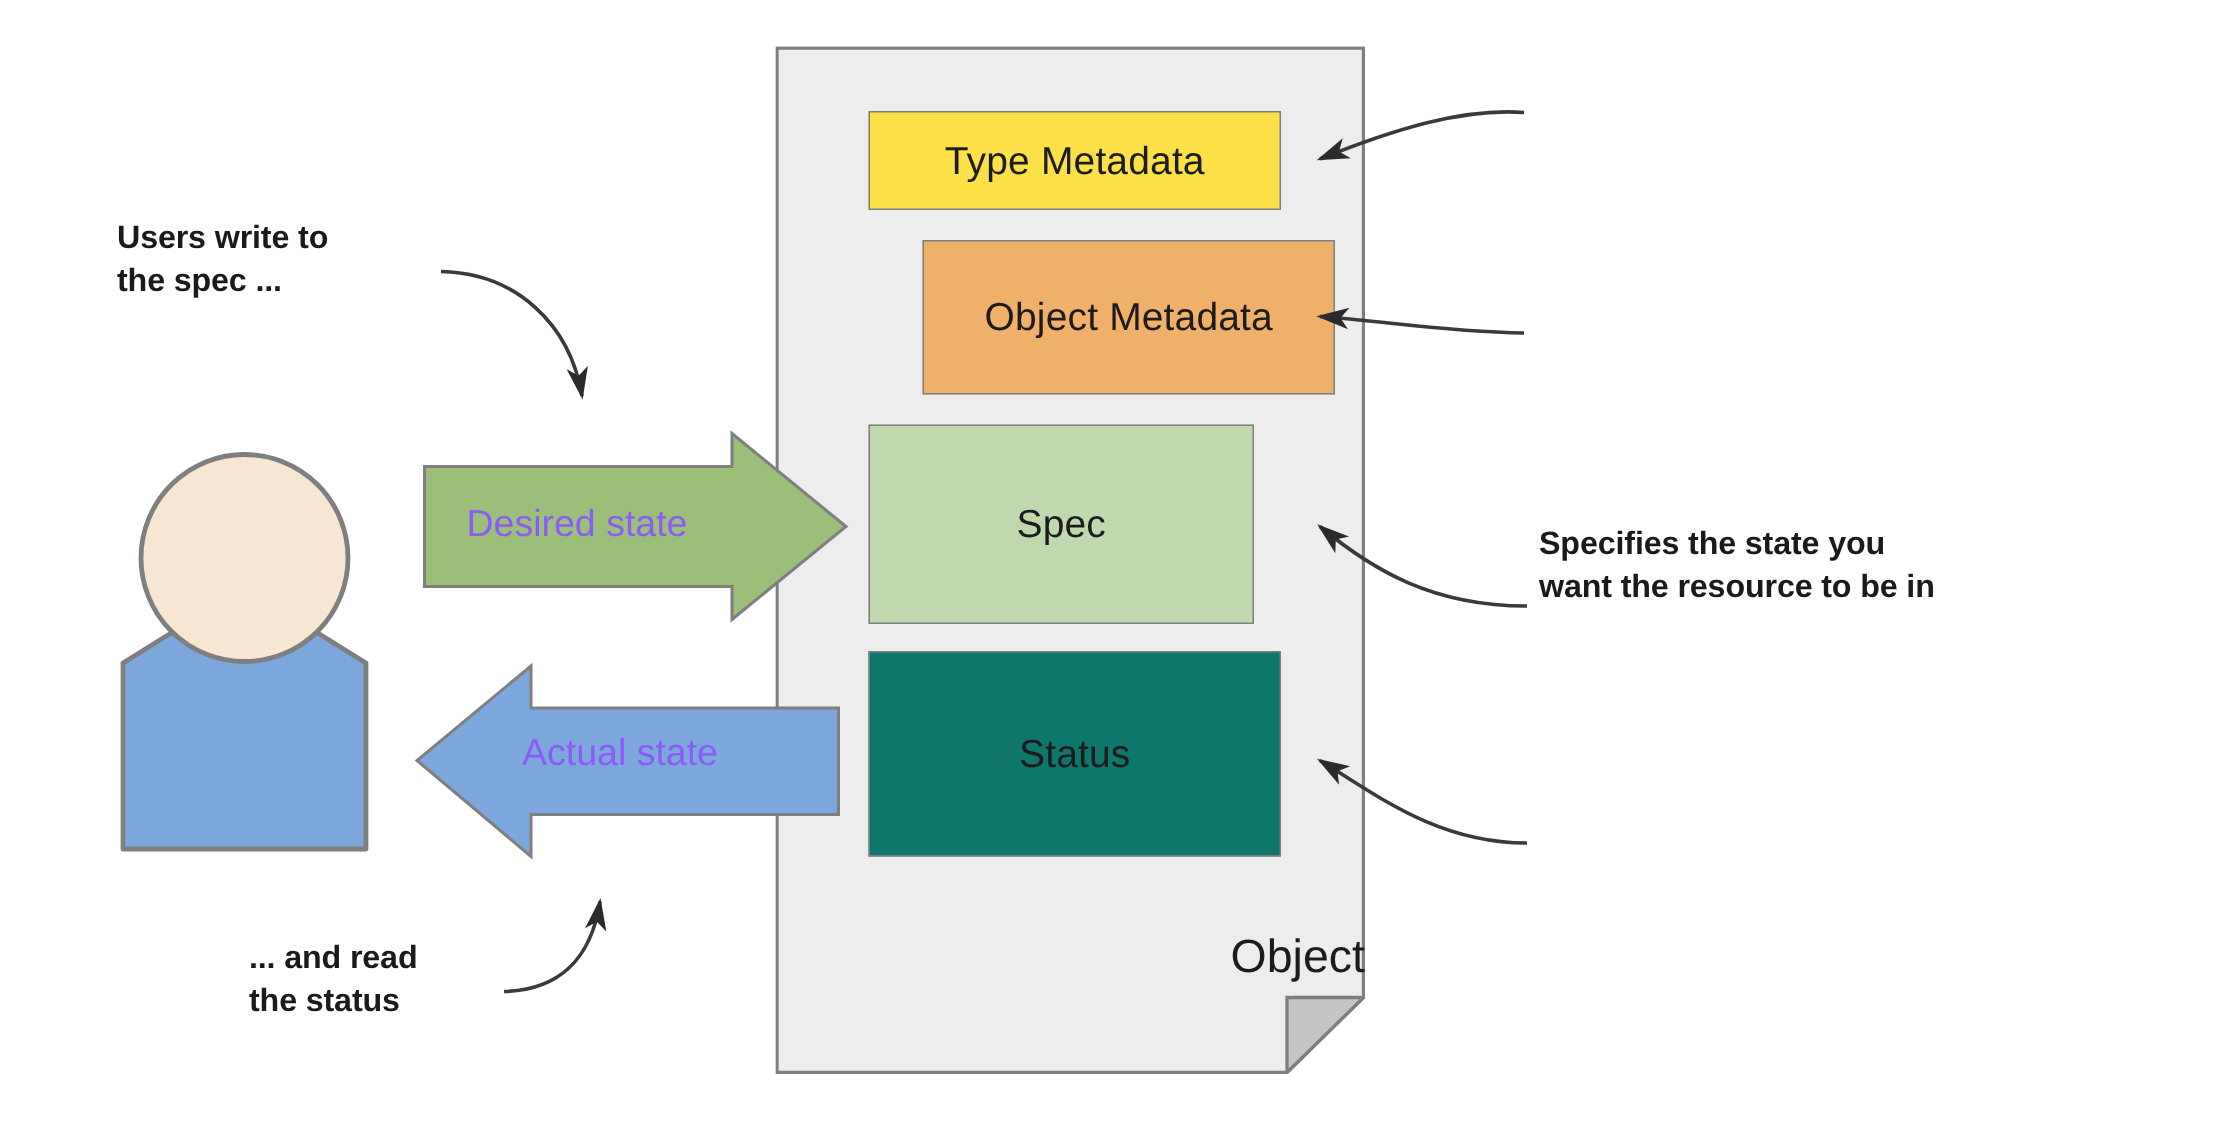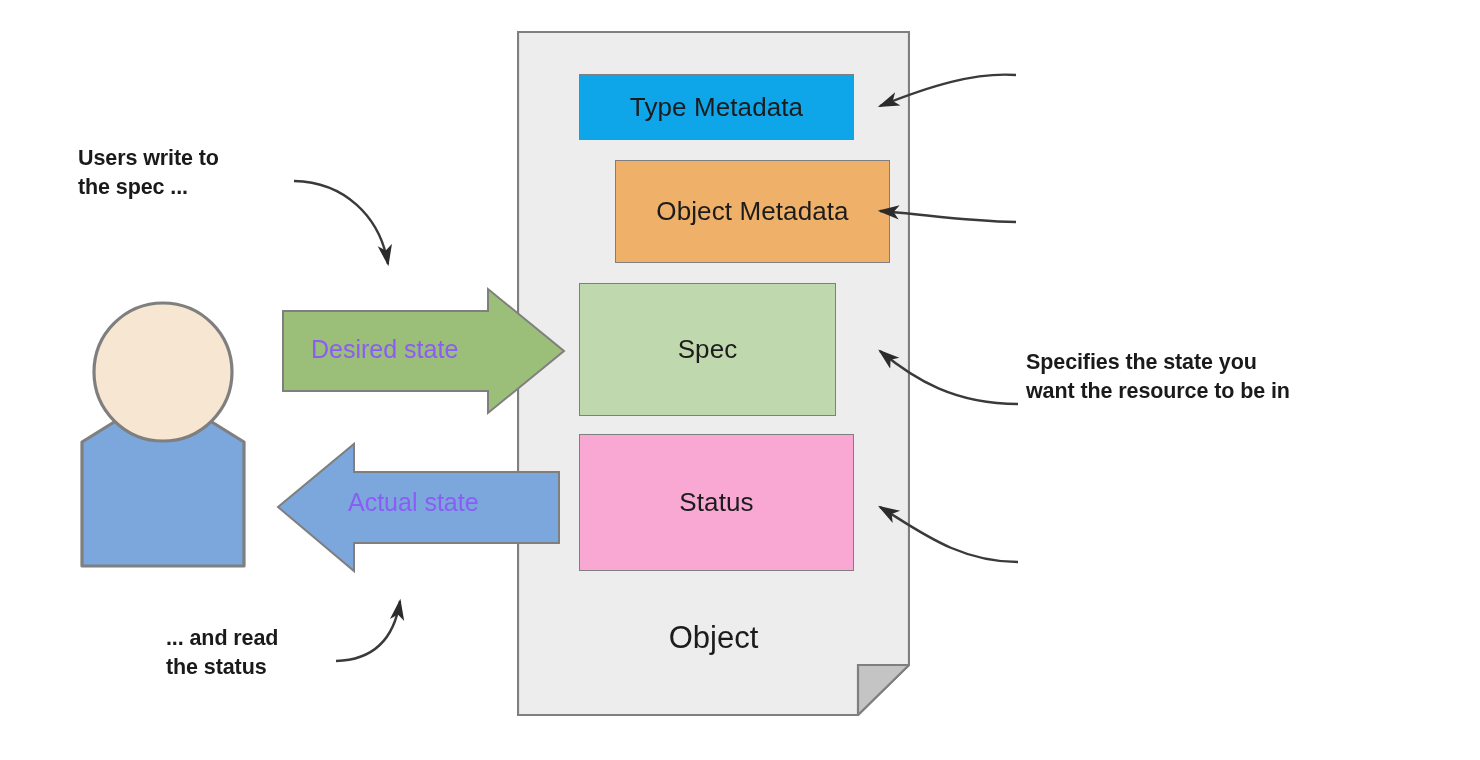--- a/index.html
+++ b/index.html
@@ -24,54 +24,54 @@
     width: 393px;
     height: 685px;
   }
   .object-card svg { display: block; }
 
   .object-label {
     position: absolute;
     left: 517px;
     top: 620px;
     width: 393px;
-    text-align: center;
+    text-align: right;
     font-size: 31px;
     color: #1c1c1c;
     font-family: "Liberation Sans", sans-serif;
   }
 
   
   .block {
     position: absolute;
     box-sizing: border-box;
     border: 1.6px solid #7f7f7f;
     display: flex;
     align-items: center;
     justify-content: center;
     font-size: 26px;
     color: #1c1c1c;
     letter-spacing: .1px;
   }
   #block-type {
     left: 579px; top: 74px; width: 275px; height: 66px;
-    background: #0ea5e9;
+    background: #fde047;
   }
   #block-objmeta {
     left: 579px; top: 160px; width: 275px; height: 103px;
     background: #EFB069;
     margin-left: 36px;
   }
   #block-spec {
     left: 579px; top: 283px; width: 257px; height: 133px;
     background: #C0D8AE;
   }
   #block-status {
     left: 579px; top: 434px; width: 275px; height: 137px;
-    background: #f9a8d4;
+    background: #0f766e;
   }
 
   
   .arrow-wrap { position: absolute; }
   #arrow-desired { left: 276px; top: 286px; width: 292px; height: 130px; }
   #arrow-actual  { left: 274px; top: 440px; width: 292px; height: 135px; }
   .arrow-label {
     position: absolute;
     font-size: 25px;
     color: #8b5cf6;

